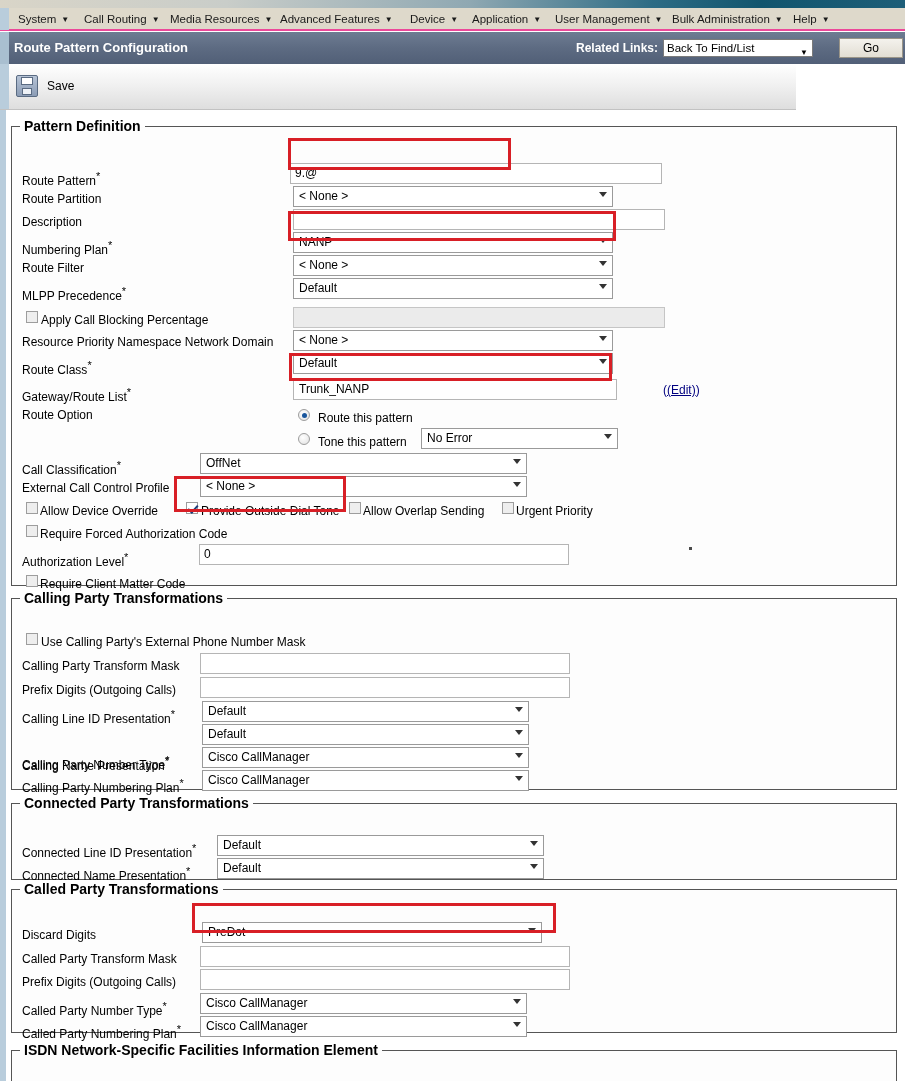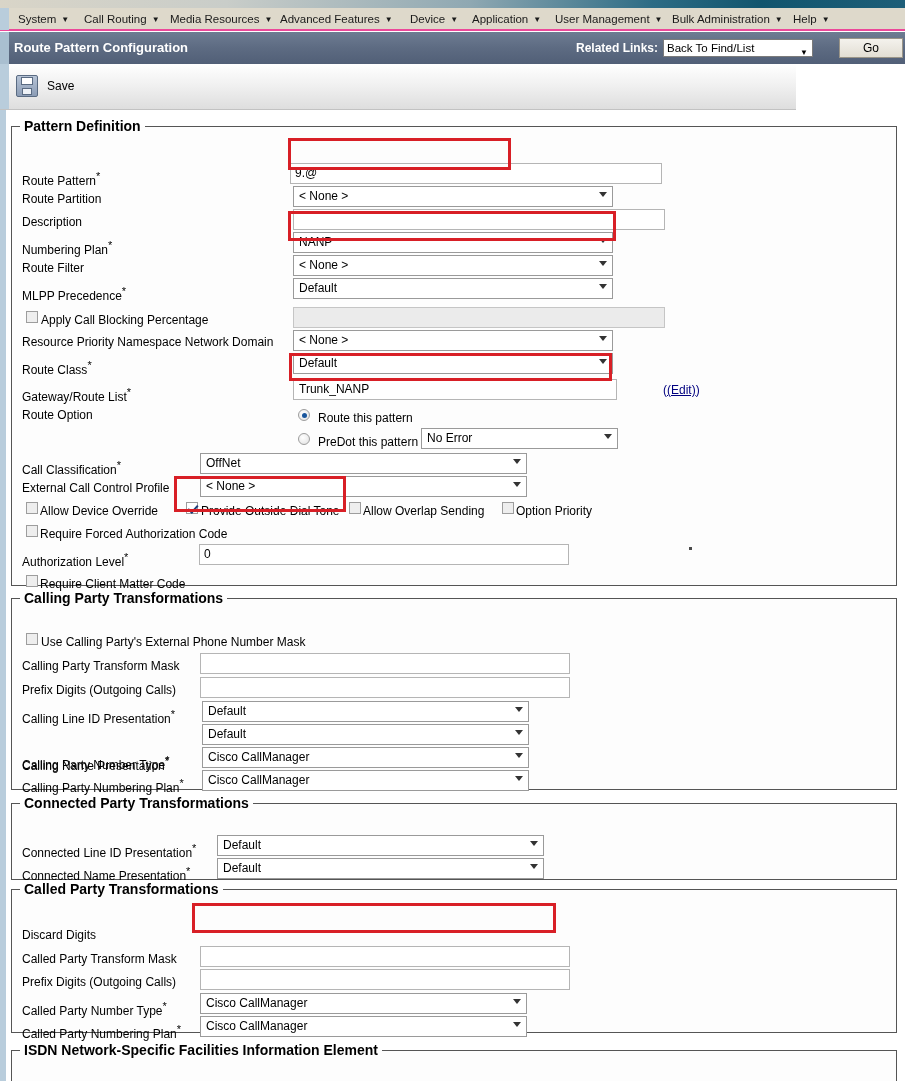--- a/index.html
+++ b/index.html
@@ -284,40 +284,40 @@
     <div class="sel" style="left:281px; top:219px; width:320px;"><span>Default</span><span class="caret"></span></div>
 
     <div class="lbl" style="left:10px; top:249px;"><span>Gateway/Route List</span><span class="req">*</span></div>
     <div class="sel" style="left:281px; top:245px; width:324px; border-color:#b5b5b5;"><span>Trunk_NANP</span></div>
     <div class="link" style="left:651px; top:249px;">(<u>(Edit)</u>)</div>
 
     <div class="lbl" style="left:10px; top:272px;">Route Option</div>
     <div class="rad on" style="left:286px; top:275px;"></div>
     <div class="lbl" style="left:306px; top:275px;">Route this pattern</div>
     <div class="rad" style="left:286px; top:299px;"></div>
-    <div class="lbl" style="left:306px; top:299px;">PreDot this pattern</div>
+    <div class="lbl" style="left:306px; top:299px;">Tone this pattern</div>
     <div class="sel" style="left:409px; top:294px; width:197px;"><span>No Error</span><span class="caret"></span></div>
 
     <div class="lbl" style="left:10px; top:322px;"><span>Call Classification</span><span class="req">*</span></div>
     <div class="sel" style="left:188px; top:319px; width:327px;"><span>OffNet</span><span class="caret"></span></div>
 
     <div class="lbl" style="left:10px; top:345px;">External Call Control Profile</div>
     <div class="sel" style="left:188px; top:342px; width:327px;"><span>&lt; None &gt;</span><span class="caret"></span></div>
 
     <div class="cbx" style="left:14px; top:368px;"></div>
     <div class="lbl" style="left:28px; top:368px;">Allow Device Override</div>
 
     <div class="cbx checked" style="left:174px; top:368px;"></div>
     <div class="lbl" style="left:189px; top:368px;">Provide Outside Dial Tone</div>
 
     <div class="cbx" style="left:337px; top:368px;"></div>
     <div class="lbl" style="left:351px; top:368px;">Allow Overlap Sending</div>
 
     <div class="cbx" style="left:490px; top:368px;"></div>
-    <div class="lbl" style="left:504px; top:368px;">Option Priority</div>
+    <div class="lbl" style="left:504px; top:368px;">Urgent Priority</div>
 
     <div class="cbx" style="left:14px; top:391px;"></div>
     <div class="lbl" style="left:28px; top:391px;">Require Forced Authorization Code</div>
 
     <div class="lbl" style="left:10px; top:414px;"><span>Authorization Level</span><span class="req">*</span></div>
     <div class="txt" style="left:187px; top:410px; width:370px;">0</div>
     <div class="artifact-dot" style="left:677px; top:413px;"></div>
 
     <div class="cbx" style="left:14px; top:441px;"></div>
     <div class="lbl" style="left:28px; top:441px;">Require Client Matter Code</div>
@@ -355,20 +355,21 @@
     <div class="sel" style="left:205px; top:24px; width:327px;"><span>Default</span><span class="caret"></span></div>
 
     <div class="lbl" style="left:10px; top:51px;"><span>Connected Name Presentation</span><span class="req">*</span></div>
     <div class="sel" style="left:205px; top:47px; width:327px;"><span>Default</span><span class="caret"></span></div>
   </fieldset>
 
   <fieldset class="sect" style="left:11px; top:771px; width:886px; height:152px;">
     <legend>Called Party Transformations</legend>
 
     <div class="lbl" style="left:10px; top:29px;">Discard Digits</div>
+    <div class="sel" style="left:190px; top:25px; width:340px;"><span>PreDot</span><span class="caret"></span></div>
 
     <div class="lbl" style="left:10px; top:53px;">Called Party Transform Mask</div>
     <div class="txt" style="left:188px; top:49px; width:370px;"></div>
 
     <div class="lbl" style="left:10px; top:76px;">Prefix Digits (Outgoing Calls)</div>
     <div class="txt" style="left:188px; top:72px; width:370px;"></div>
 
     <div class="lbl" style="left:10px; top:100px;"><span>Called Party Number Type</span><span class="req">*</span></div>
     <div class="sel" style="left:188px; top:96px; width:327px;"><span>Cisco CallManager</span><span class="caret"></span></div>
 

